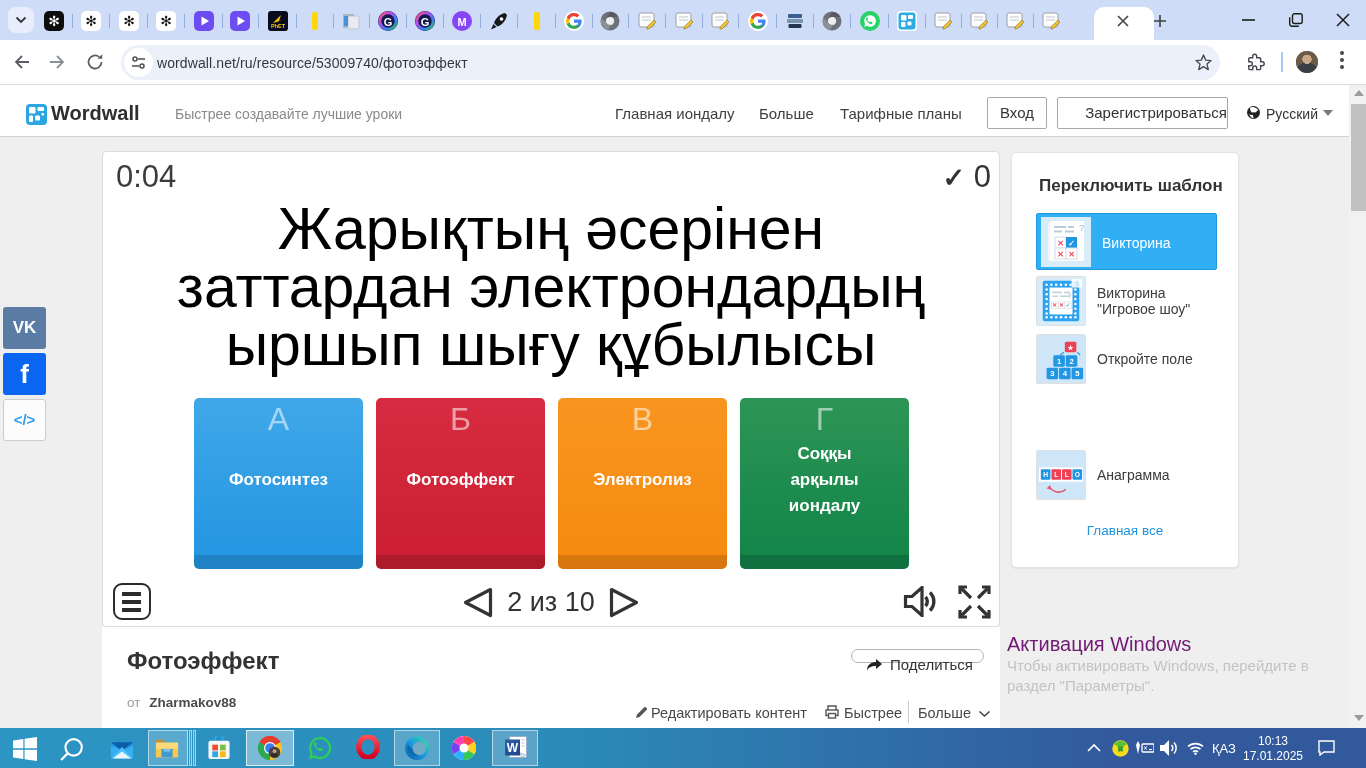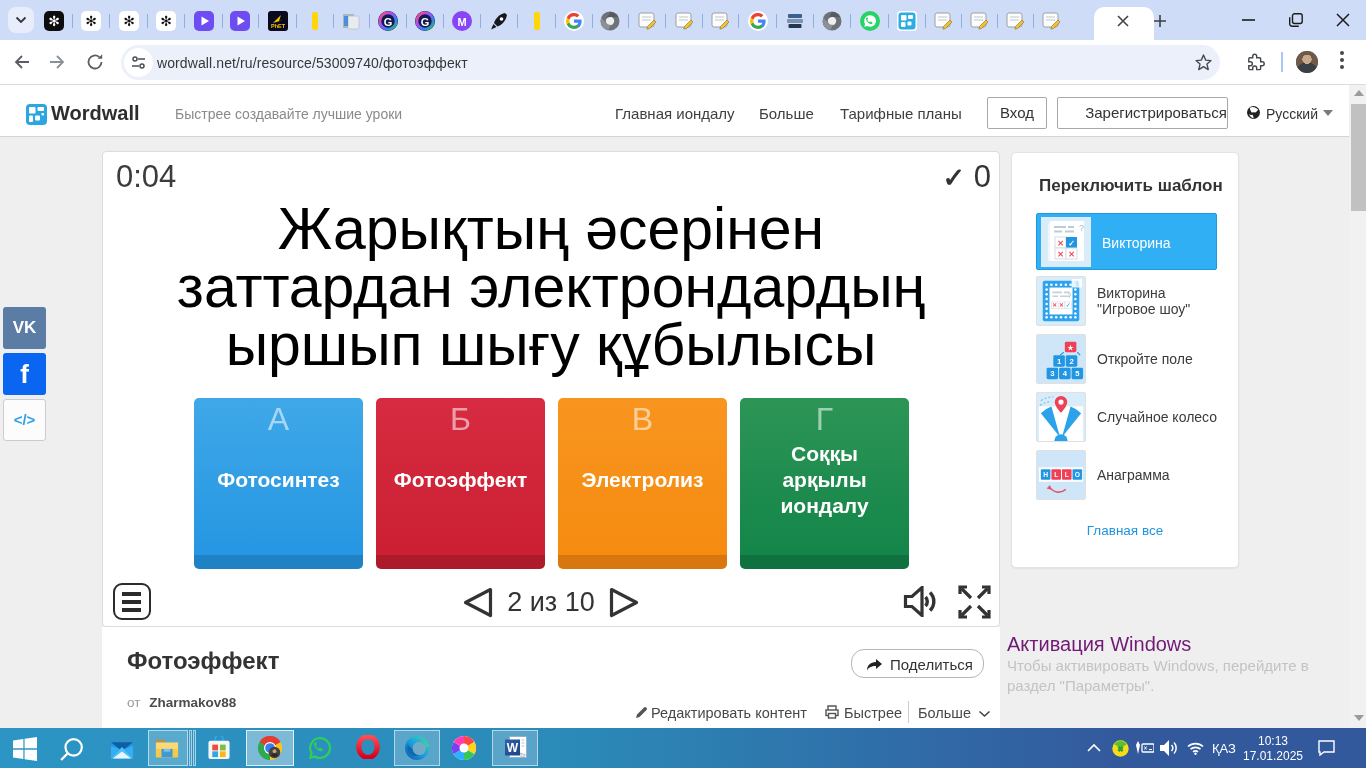--- a/index.html
+++ b/index.html
@@ -23,21 +23,21 @@
   
   #page { top:85px; left:0; width:1366px; height:643px; background:#efefef; overflow:hidden; }
   #wwheader { top:0; left:0; width:1351px; height:52px; background:#fff; border-bottom:1px solid #d4d4d4; }
   #gamepanel { left:102px; top:66px; width:898px; height:476px; background:#fff; border:1px solid #dcdcdc; border-radius:4px; }
   #infopanel { left:102px; top:542px; width:898px; height:101px; background:#fff; }
   #sidebar { left:1011px; top:67px; width:228px; height:416px; background:#fff; border:1px solid #e3e3e3; border-radius:5px; box-shadow:0 1px 2px rgba(0,0,0,0.06); }
 
   
   .ansbtn { position:absolute; width:169px; height:171px; border-radius:5px; color:#fff; text-align:center; }
   .ansbtn .ltr { position:absolute; top:3px; width:100%; font-size:32px; color:rgba(255,255,255,0.55); font-weight:400; }
-  .ansbtn .lbl { position:absolute; top:82px; width:100%; transform:translateY(-50%); font-size:21px; font-weight:bold; line-height:26px; }
+  .ansbtn .lbl { position:absolute; top:82px; width:100%; transform:translateY(-50%); font-size:17px; font-weight:bold; line-height:26px; }
 
   
   .tplitem { position:absolute; left:24px; width:180px; height:50px; }
   .thumb { position:absolute; left:0; top:0; width:50px; height:50px; background:#cfe6f8; border:1px solid #e0e0e0; border-radius:2px; overflow:hidden; }
   .tpllbl { position:absolute; left:61px; top:50%; transform:translateY(-50%); font-size:14px; color:#3b3b3b; line-height:16px; white-space:nowrap; }
 
   
   #taskbar { top:728px; left:0; width:1366px; height:40px; background:linear-gradient(90deg,#2c95c4 0%,#2b8ab8 42%,#33599d 82%,#33599d 100%); }
   .tbico { position:absolute; top:8px; width:24px; height:24px; }
   .tbbox { position:absolute; top:2px; height:36px; border:1px solid rgba(255,255,255,0.55); background:rgba(255,255,255,0.22); }
@@ -291,21 +291,21 @@
           <g stroke="#333" stroke-width="3.2" fill="none">
             <path d="M2 9 V2 H9 M24 2 H31 V9 M31 25 V32 H24 M9 32 H2 V25"></path>
             <path d="M3.5 3.5 L13 13 M29.5 3.5 L20 13 M29.5 30.5 L20 21 M3.5 30.5 L13 21"></path>
           </g>
         </svg>
     </div>
 
     <div id="infopanel" class="abs">
       <div class="abs" style="left:25px;top:20px;font-size:24px;font-weight:bold;color:#333">Фотоэффект</div>
       <div class="abs" style="left:25px;top:68px;font-size:13.5px;color:#9a9a9a">от <span style="color:#4c4c4c;font-weight:bold;margin-left:5px">Zharmakov88</span></div>
-      <div class="abs" style="left:749px;top:22px;width:133px;height:29px;border:1px solid #b5b5b5;border-radius:13px;background:#fff">
+      <div class="abs" style="left:749px;top:22px;width:133px;height:14px;border:1px solid #b5b5b5;border-radius:13px;background:#fff">
         <svg class="abs" style="left:14px;top:8px" width="17" height="14" viewBox="0 0 17 14">
             <path d="M10 1 L16 6 L10 11 V8 C5 8 2.5 9.5 1 12.5 C1.2 7 4 4.5 10 4 Z" fill="#222"></path>
           </svg>
         <div class="abs" style="left:38px;top:6px;font-size:15px;color:#333">Поделиться</div>
       </div>
       <svg class="abs" style="left:533px;top:79px" width="13" height="13" viewBox="0 0 13 13">
           <path d="M1 12 L2 8.5 L9 1.5 a1.6 1.6 0 0 1 2.3 0 l0.2 0.2 a1.6 1.6 0 0 1 0 2.3 L4.5 11 Z" fill="#555"></path>
         </svg>
       <div class="abs" style="left:549px;top:78px;font-size:14.5px;color:#484848">Редактировать контент</div>
       <svg class="abs" style="left:723px;top:78px" width="14" height="14" viewBox="0 0 14 14">
@@ -409,36 +409,20 @@
             <rect x="10" y="34" width="12" height="12" rx="1.5" fill="#2196e3"></rect>
               <text x="16" y="43" fill="#fff">3</text>
             <rect x="23" y="34" width="12" height="12" rx="1.5" fill="#2196e3"></rect>
               <text x="29" y="43" fill="#fff">4</text>
             <rect x="36" y="34" width="12" height="12" rx="1.5" fill="#2196e3"></rect>
               <text x="42" y="43" fill="#fff">5</text>
           </g>
         </svg>
         <div class="tpllbl">Откройте поле</div>
       </div>
-      <div class="tplitem" style="top:239px">
-        <svg class="thumb" width="50" height="50" viewBox="0 0 50 50">
-          <rect width="50" height="50" fill="#d8ecfa"></rect>
-          <rect x="2" y="14" width="46" height="36" fill="#fff"></rect>
-          <path d="M24 46 L4 21 A30 30 0 0 1 15 14 Z" fill="#2ba2ea"></path>
-          <path d="M26 46 L46 21 A30 30 0 0 0 35 14 Z" fill="#2ba2ea"></path>
-          <path d="M25 50 m-7 0 a7 7 0 0 1 14 0 Z" fill="#2ba2ea"></path>
-          <path d="M25 3 a6.5 6.5 0 0 1 6.5 6.5 c0 4.8-6.5 11.2-6.5 11.2 s-6.5-6.4-6.5-11.2 A6.5 6.5 0 0 1 25 3 Z" fill="#ef4056"></path>
-          <circle cx="25" cy="9.5" r="2.7" fill="#fff"></circle>
-          <g stroke="#7bbde8" stroke-width="1.1" stroke-dasharray="2.2 2">
-              <path d="M4 8 C9 5 13 4 17 4" fill="none"></path>
-              <path d="M3 13 C8 10 11 9 15 9" fill="none"></path>
-            </g>
-        </svg>
-        <div class="tpllbl">Случайное колесо</div>
-      </div>
       <div class="tplitem" style="top:297px">
         <svg class="thumb" width="50" height="50" viewBox="0 0 50 50">
           <rect width="50" height="50" fill="#cfe6f8"></rect>
           <rect x="2" y="17" width="46" height="15" fill="#fff"></rect>
           <g font-size="7" font-weight="bold" text-anchor="middle" font-family="Liberation Sans">
             <rect x="4" y="19" width="10" height="11" rx="1" fill="#2196e3"></rect>
               <text x="9" y="27" fill="#fff">H</text>
             <rect x="15" y="19" width="10" height="11" rx="1" fill="#ef4056"></rect>
               <text x="20" y="27" fill="#fff">L</text>
             <rect x="26" y="19" width="10" height="11" rx="1" fill="#ef4056"></rect>

